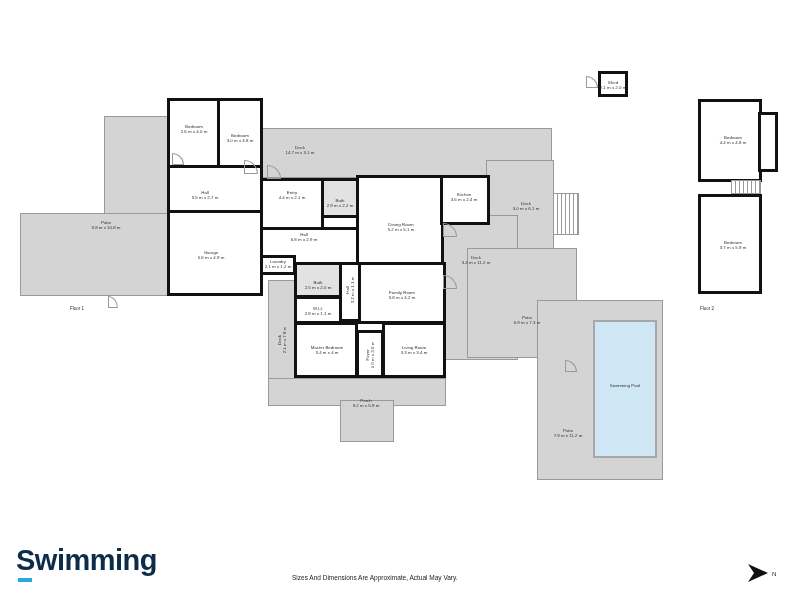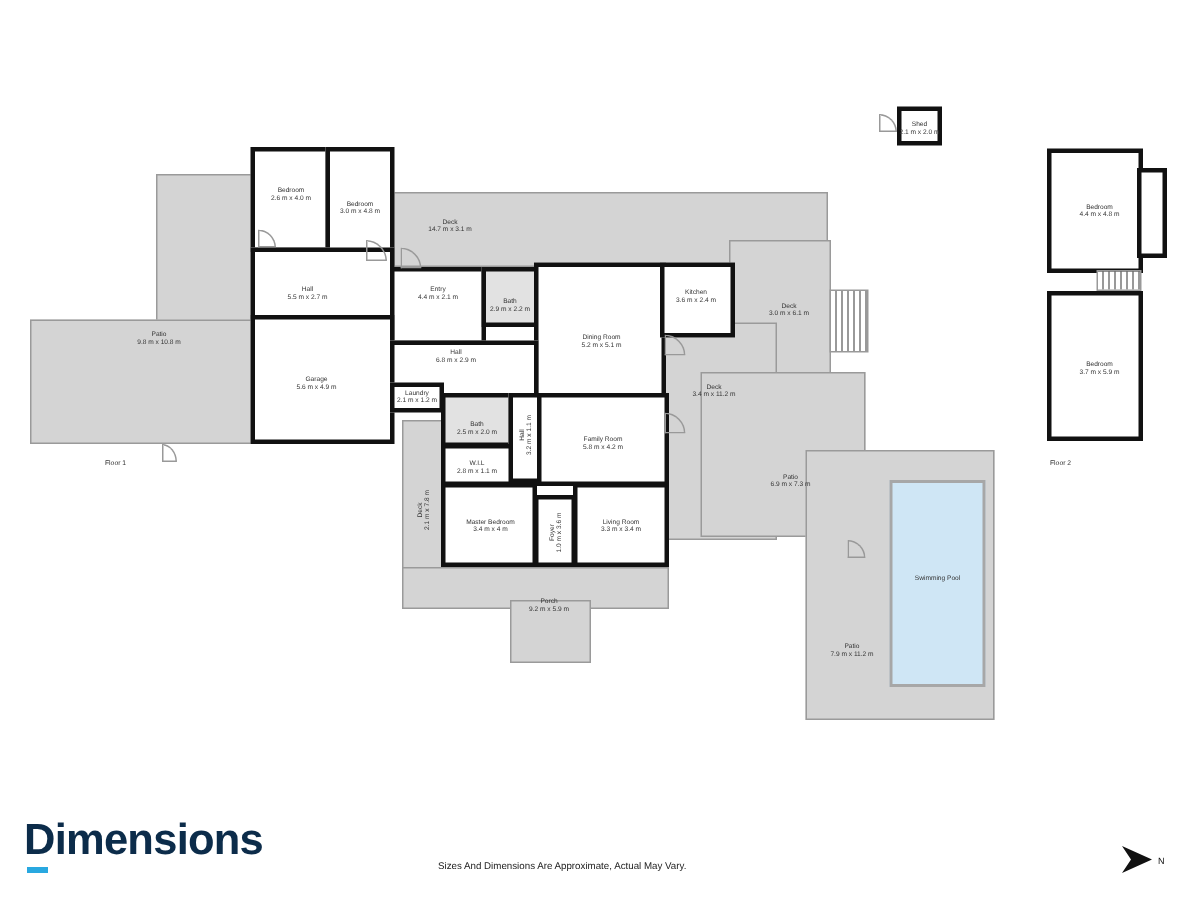--- a/index.html
+++ b/index.html
@@ -185,21 +185,21 @@
     <span class="d">4.4 m x 4.8 m</span>
   </div>
 <div class="label" style="left:733px;top:245px;">
     <span class="n">Bedroom</span>
     <span class="d">3.7 m x 5.9 m</span>
   </div>
 
 <div class="floorlabel" style="left:70px;top:306px;">Floor 1</div>
 <div class="floorlabel" style="left:700px;top:306px;">Floor 2</div>
 
-<div class="brand">Dimensions</div>
+<div class="brand">Swimming</div>
 <div class="brandbar" style="background:#29a8e0;"></div>
 <div class="disclaimer">Sizes And Dimensions Are Approximate, Actual May Vary.</div>
 <div class="compass">
   <svg width="34" height="22" viewBox="0 0 34 22">
     <polygon points="2,2 22,11 2,20 8,11" fill="#111"></polygon>
     <text x="26" y="14" font-size="6" font-family="Liberation Sans, sans-serif" fill="#111">N</text>
   </svg>
 </div>
 
 </body></html>

